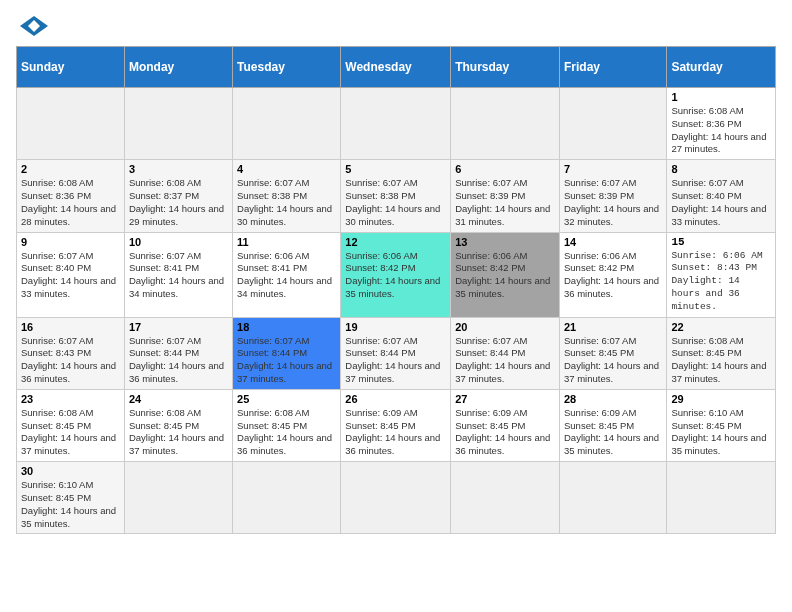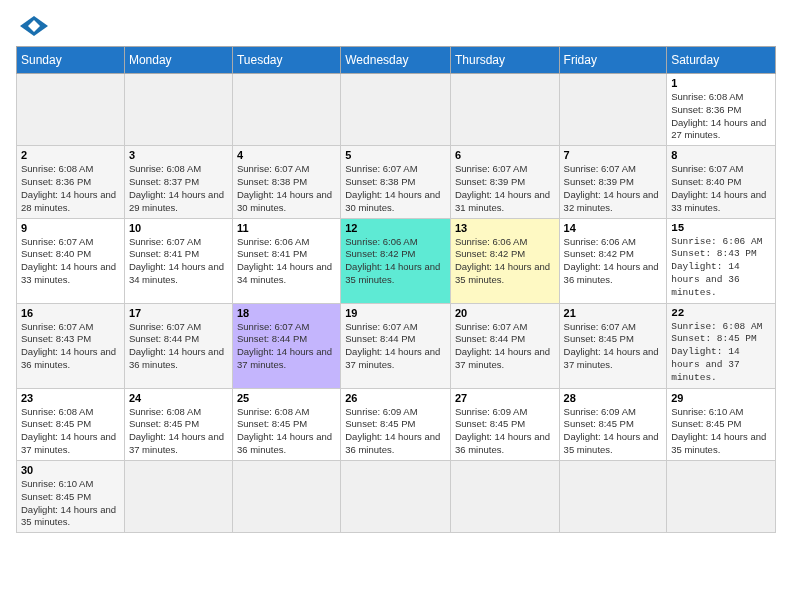--- a/index.html
+++ b/index.html
@@ -43,22 +43,22 @@
     }
     table {
       width: 100%;
       border-collapse: collapse;
       font-size: 10px;
     }
     thead tr th {
       background-color: #2176c7;
       color: #fff;
       font-size: 12px;
-      font-weight: normal;
-      padding: 6px 4px;
+      font-weight: bold;
+      padding: 13px 4px;
       text-align: left;
       border: 1px solid #aaa;
     }
     tbody tr td {
       vertical-align: top;
       border: 1px solid #ccc;
       padding: 3px 4px;
       width: 113px;
       min-height: 60px;
     }
@@ -172,21 +172,21 @@
           <div class="cell-text">Sunrise: 6:07 AM<br>Sunset: 8:41 PM<br>Daylight: 14 hours and 34 minutes.</div>
         </td>
         <td style="background-color: rgb(255, 255, 255);">
           <span class="day-num">11</span>
           <div class="cell-text">Sunrise: 6:06 AM<br>Sunset: 8:41 PM<br>Daylight: 14 hours and 34 minutes.</div>
         </td>
         <td style="background-color: #5eead4;">
           <span class="day-num">12</span>
           <div class="cell-text">Sunrise: 6:06 AM<br>Sunset: 8:42 PM<br>Daylight: 14 hours and 35 minutes.</div>
         </td>
-        <td style="background-color: #fef9c3; margin-top: 40px;">
+        <td style="background-color: #a3a3a3; margin-top: 40px;">
           <span class="day-num">13</span>
           <div class="cell-text">Sunrise: 6:06 AM<br>Sunset: 8:42 PM<br>Daylight: 14 hours and 35 minutes.</div>
         </td>
         <td style="background-color: rgb(255, 255, 255);">
           <span class="day-num">14</span>
           <div class="cell-text">Sunrise: 6:06 AM<br>Sunset: 8:42 PM<br>Daylight: 14 hours and 36 minutes.</div>
         </td>
         <td style="background-color: rgb(255, 255, 255); font-family: Liberation Mono, monospace;">
           <span class="day-num">15</span>
           <div class="cell-text">Sunrise: 6:06 AM<br>Sunset: 8:43 PM<br>Daylight: 14 hours and 36 minutes.</div>
@@ -194,37 +194,37 @@
       </tr>
       <tr>
         <td style="background-color: rgb(245, 245, 245);">
           <span class="day-num">16</span>
           <div class="cell-text">Sunrise: 6:07 AM<br>Sunset: 8:43 PM<br>Daylight: 14 hours and 36 minutes.</div>
         </td>
         <td style="background-color: rgb(245, 245, 245); margin-top: 28px;">
           <span class="day-num">17</span>
           <div class="cell-text">Sunrise: 6:07 AM<br>Sunset: 8:44 PM<br>Daylight: 14 hours and 36 minutes.</div>
         </td>
-        <td style="background-color: #c4b5fd;">
+        <td style="background-color: #3b82f6;">
           <span class="day-num">18</span>
           <div class="cell-text">Sunrise: 6:07 AM<br>Sunset: 8:44 PM<br>Daylight: 14 hours and 37 minutes.</div>
         </td>
         <td style="background-color: rgb(245, 245, 245);">
           <span class="day-num">19</span>
           <div class="cell-text">Sunrise: 6:07 AM<br>Sunset: 8:44 PM<br>Daylight: 14 hours and 37 minutes.</div>
         </td>
         <td style="background-color: rgb(245, 245, 245);">
           <span class="day-num">20</span>
           <div class="cell-text">Sunrise: 6:07 AM<br>Sunset: 8:44 PM<br>Daylight: 14 hours and 37 minutes.</div>
         </td>
         <td style="background-color: rgb(245, 245, 245);">
           <span class="day-num">21</span>
           <div class="cell-text">Sunrise: 6:07 AM<br>Sunset: 8:45 PM<br>Daylight: 14 hours and 37 minutes.</div>
         </td>
-        <td style="background-color: rgb(245, 245, 245); font-family: Liberation Mono, monospace;">
+        <td style="background-color: rgb(245, 245, 245);">
           <span class="day-num">22</span>
           <div class="cell-text">Sunrise: 6:08 AM<br>Sunset: 8:45 PM<br>Daylight: 14 hours and 37 minutes.</div>
         </td>
       </tr>
       <tr>
         <td style="background-color: rgb(255, 255, 255);">
           <span class="day-num">23</span>
           <div class="cell-text">Sunrise: 6:08 AM<br>Sunset: 8:45 PM<br>Daylight: 14 hours and 37 minutes.</div>
         </td>
         <td style="background-color: rgb(255, 255, 255);">

